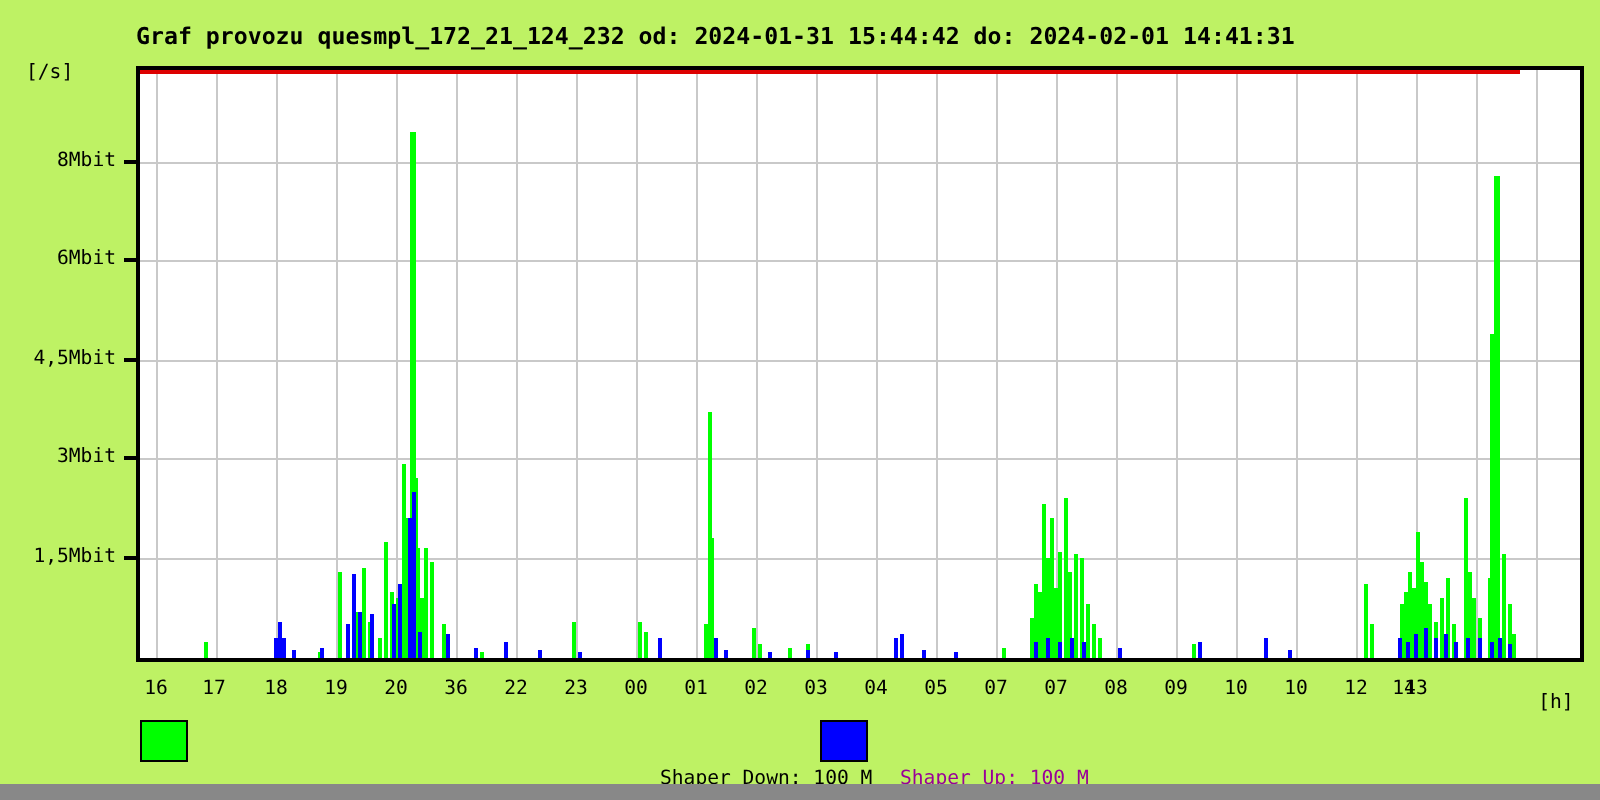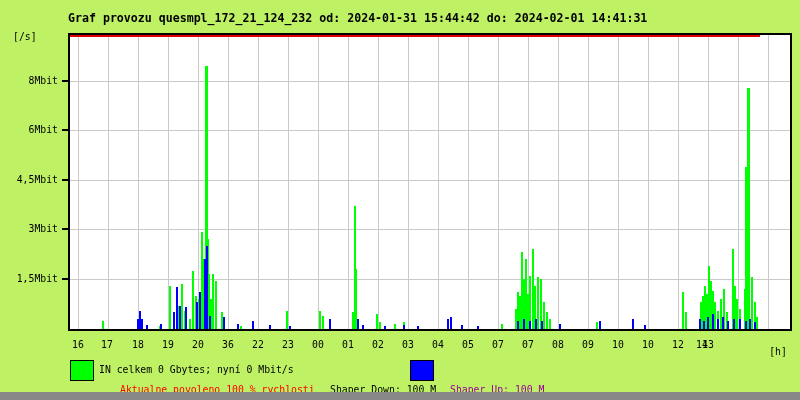--- a/index.html
+++ b/index.html
@@ -209,24 +209,22 @@
       <div class="spike" style="left: 669.1px; top: 284px; width: 2px; height: 10px; background: rgb(0, 0, 255);"></div>
       <div class="spike" style="left: 675.1px; top: 285.667px; width: 2px; height: 8.33333px; background: rgb(0, 0, 255);"></div>
       <div class="spike" style="left: 679px; top: 284px; width: 2px; height: 10px; background: rgb(0, 0, 255);"></div>
       <div class="spike" style="left: 684.1px; top: 287.333px; width: 2px; height: 6.66667px; background: rgb(0, 0, 255);"></div>
       <div id="limit-line" style="position: absolute; left: 0px; top: 0px; height: 2px; width: 689.9px; background: rgb(221, 0, 0);"></div>
     </div>
 
   <div id="xunit">[h]</div>
 
   <div id="legend-in-box" class="legend-box" style="background: rgb(0, 255, 0);"></div>
-  <div id="legend-in-text" class="legend-text">IN celkem 0 Gbytes; nyní 0 Mbit/s</div>
   <div id="legend-out-box" class="legend-box" style="background: rgb(0, 0, 255);"></div>
 
-  <div id="status-allowed" class="status-text" style="color: rgb(255, 0, 0);">Aktualne povoleno 100 % rychlosti</div>
   <div id="status-shaper-down" class="status-text">Shaper Down: 100 M</div>
   <div id="status-shaper-up" class="status-text" style="color: rgb(153, 0, 153);">Shaper Up: 100 M</div>
 <div class="ytick" style="top: 80px;"></div>
     <div class="ylabel" style="top: 75px;">8Mbit</div>
     <div class="ytick" style="top: 129px;"></div>
     <div class="ylabel" style="top: 124px;">6Mbit</div>
     <div class="ytick" style="top: 179px;"></div>
     <div class="ylabel" style="top: 174px;">4,5Mbit</div>
     <div class="ytick" style="top: 228px;"></div>
     <div class="ylabel" style="top: 223px;">3Mbit</div>

